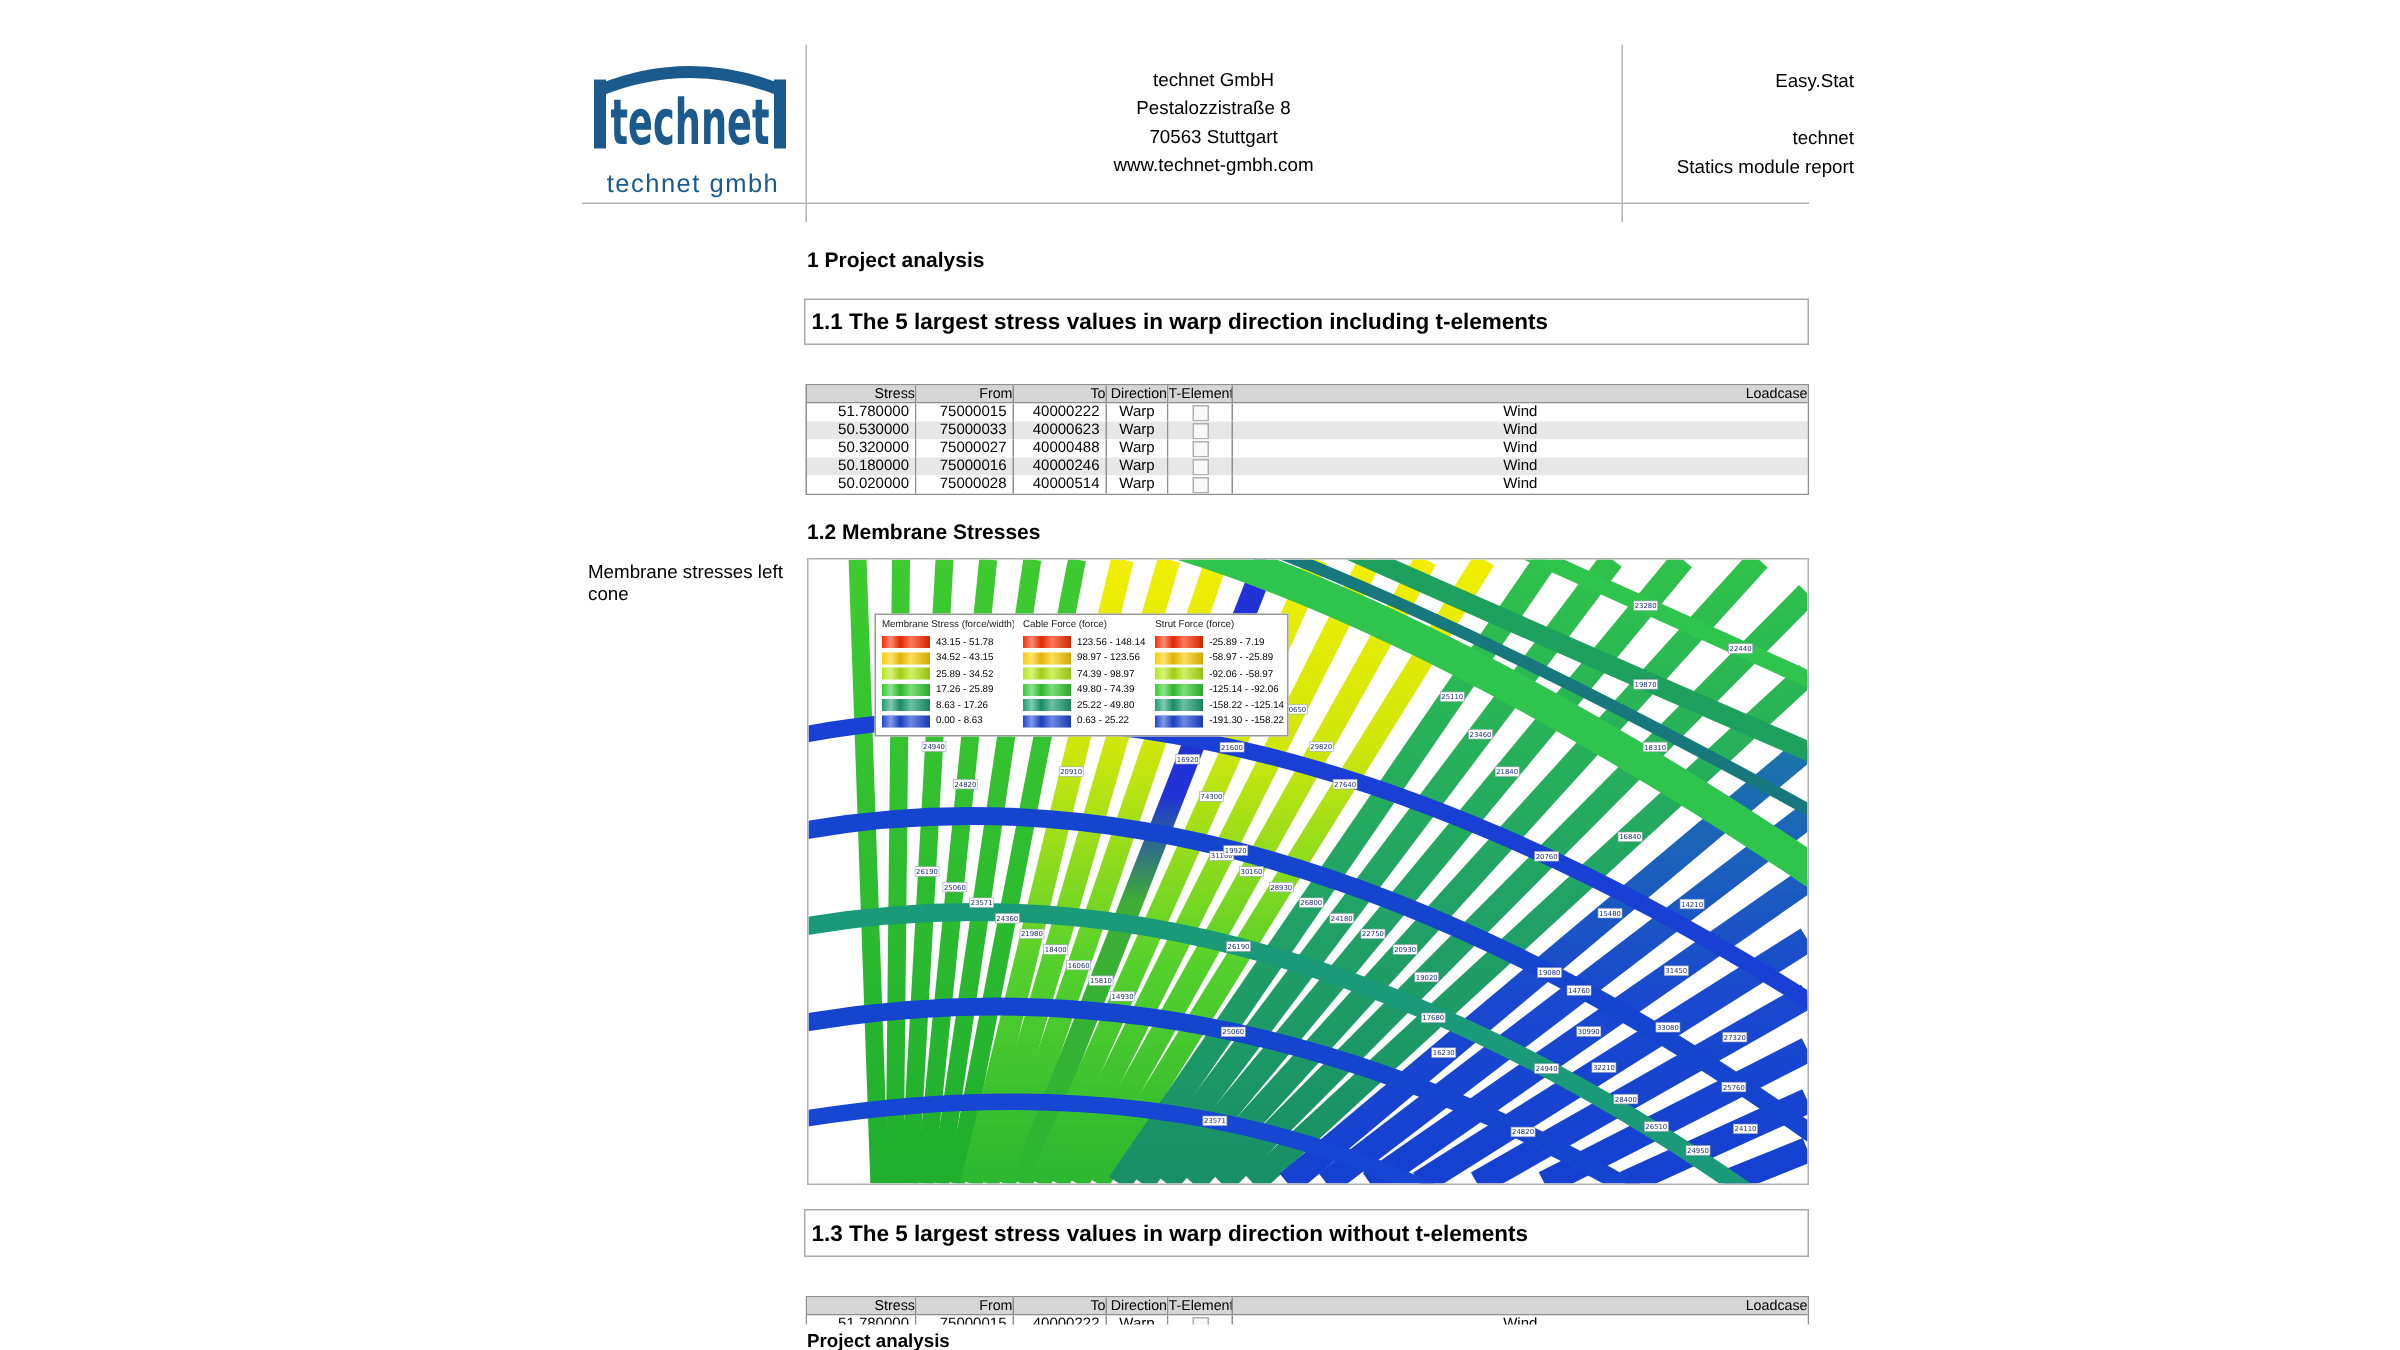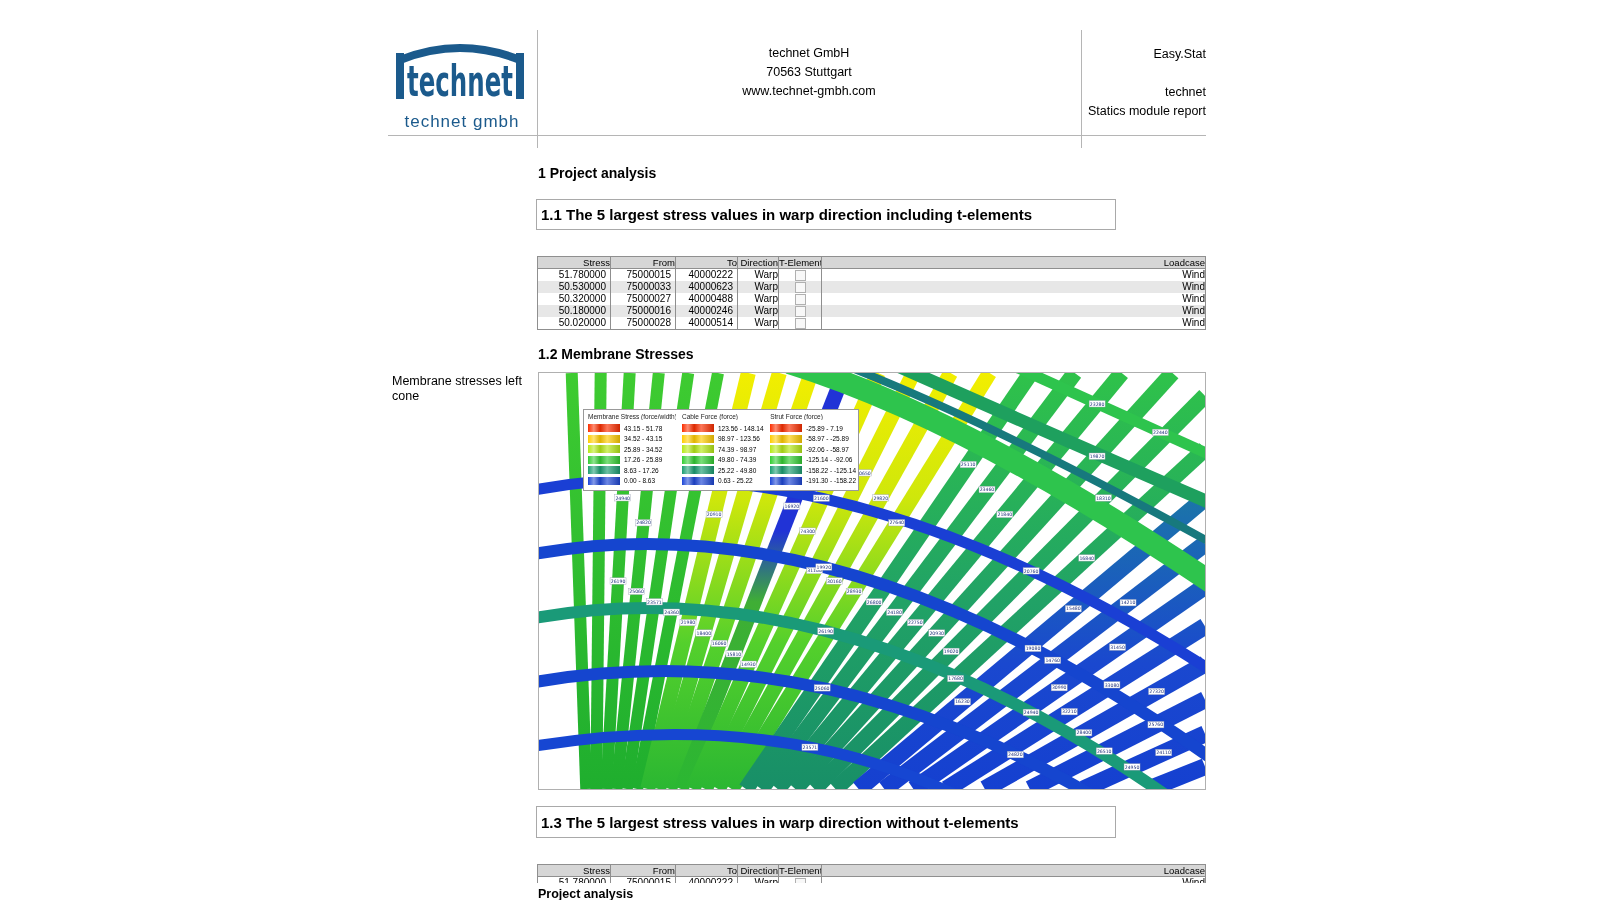--- a/index.html
+++ b/index.html
@@ -3,34 +3,34 @@
 <meta charset="utf-8">
 <style>
   html,body{margin:0;padding:0;background:#fff;}
   body{font-family:"Liberation Sans",sans-serif;color:#000;}
   .canvas{position:relative;width:1600px;height:900px;background:#fff;overflow:hidden;}
   .vline{position:absolute;top:30px;width:1px;height:118px;background:#b5b5b5;}
   .hline{position:absolute;left:388px;top:135px;width:818px;height:1px;background:#b5b5b5;}
   .logo{position:absolute;left:388px;top:30px;width:148px;}
   .brand{color:#1b5a8c;font-size:17px;letter-spacing:1px;text-align:center;margin-top:0px;}
   .company{position:absolute;left:537px;top:44px;width:544px;text-align:center;font-size:12.5px;line-height:19px;}
-  .reportinfo{position:absolute;left:1081px;top:45px;width:125px;text-align:right;font-size:12.5px;line-height:19px;}
+  .reportinfo{position:absolute;left:1081px;top:45px;width:125px;text-align:right;font-size:12.5px;line-height:19px;padding-left:30px;}
   .reportinfo .gap{height:19px;}
   .h1{position:absolute;left:538px;font-size:14px;font-weight:bold;white-space:nowrap;}
-  .hbox{position:absolute;left:536px;width:580px;border:1px solid #a9a9a9;display:flex;align-items:center;
+  .hbox{position:absolute;left:536px;width:670px;border:1px solid #a9a9a9;display:flex;align-items:center;
         padding-left:4px;font-size:15px;font-weight:bold;box-sizing:border-box;background:#fff;}
   .subtitle{position:absolute;left:538px;font-size:12.5px;font-weight:bold;margin-top:44px;}
   .stress-table{position:absolute;left:537px;width:669px;display:grid;
         grid-template-columns:73px 65px 62px 41px 43px 1fr;border:1px solid #8f8f8f;box-sizing:border-box;background:#fff;}
   .cell{font-size:10px;height:12px;line-height:12px;border-right:1px solid #8f8f8f;overflow:hidden;
         white-space:nowrap;box-sizing:border-box;background:#fff;}
   .cell:nth-child(6n){border-right:none;}
   .head{background:#d6d6d6;font-size:9.5px;height:12px;line-height:12px;text-align:right;border-bottom:1px solid #8f8f8f;}
   .num{text-align:right;padding-right:4px;}
-  .ctr{text-align:right;}
+  .ctr{text-align:center;}
   .alt{background:#e7e7e7;}
   .chk{display:flex;align-items:center;justify-content:center;}
   .checkbox{width:9px;height:9px;border:1px solid #b0b0b0;background:#f8f8f8;display:inline-block;}
   .t2wrap{position:absolute;left:537px;top:864px;width:669px;height:19px;overflow:hidden;}
   .t2wrap .stress-table{position:static;}
   .caption{position:absolute;left:392px;top:374px;width:138px;font-size:12.5px;line-height:15px;}
   .figure{position:absolute;left:538px;top:372px;width:668px;height:418px;border:1px solid #b0b0b0;
         box-sizing:border-box;background:#fff;overflow:hidden;}
   .figure svg{display:block;}
   .legend{position:absolute;left:44px;top:36px;width:276px;background:#fff;border:1px solid #999;
@@ -57,20 +57,21 @@
     </svg>
     <div class="brand">technet gmbh</div>
   </div>
 
   <div class="vline" style="left:537px"></div>
   <div class="vline" style="left:1081px"></div>
   <div class="hline"></div>
 
   <div class="company">
     <div>technet GmbH</div>
+    <div>Pestalozzistraße 8</div>
     <div>70563 Stuttgart</div>
     <div>www.technet-gmbh.com</div>
   </div>
 
   <div class="reportinfo">
     <div>Easy.Stat</div>
     <div class="gap"></div>
     <div>technet</div>
     <div>Statics module report</div>
   </div>

